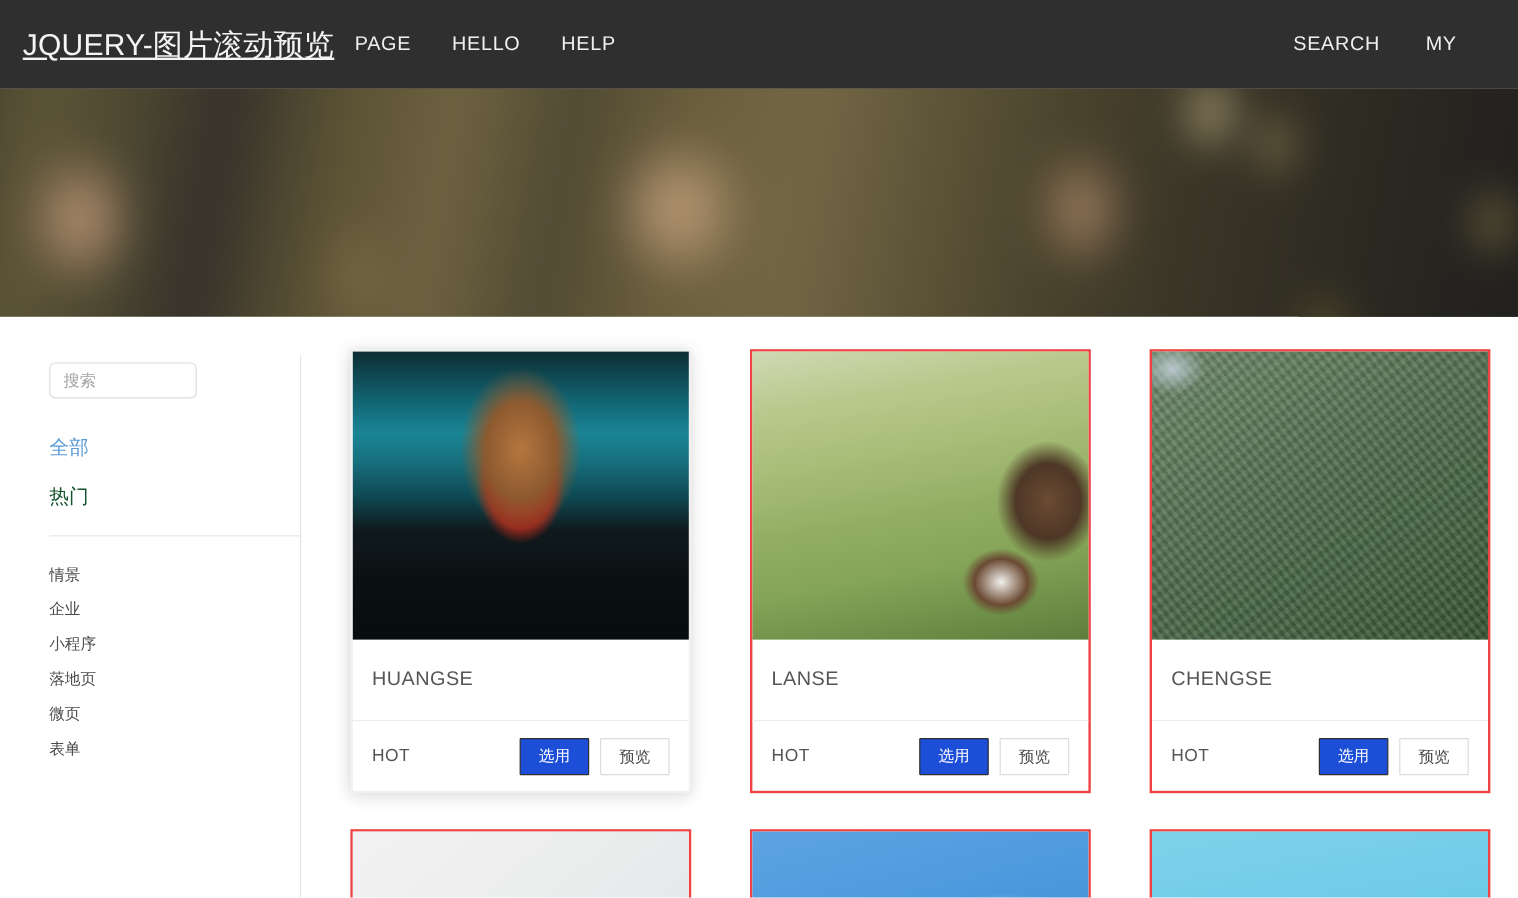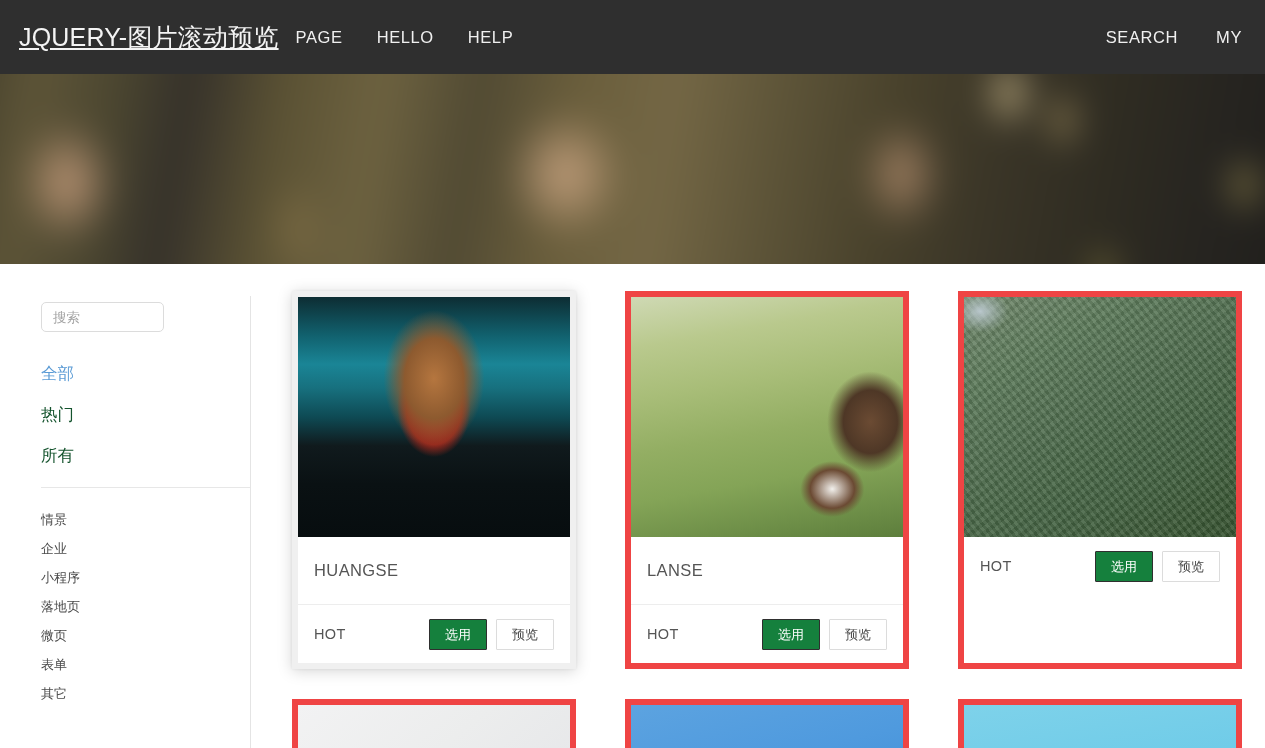--- a/index.html
+++ b/index.html
@@ -37,21 +37,21 @@
     letter-spacing: 0.6px;
     padding: 0 17px;
     text-decoration: none;
     white-space: nowrap;
     cursor: pointer;
   }
   .nav-right {
     margin-left: auto;
     display: flex;
     align-items: center;
-    padding-right: 4px;
+    padding-right: 32px;
   }
   .nav-right .nav-link { padding: 0 19px; }
 
   
   .hero {
     position: absolute;
     top: 74px; left: 0;
     width: 1265px;
     height: 190px;
     overflow: hidden;
@@ -158,21 +158,21 @@
     height: 484px;
     overflow: hidden;
     padding: 27px 0 0 41px;
   }
   .grid-row { display: flex; gap: 49px; }
   .grid-row.row2 { margin-top: 30px; }
 
   .card {
     width: 284px;
     background: #fff;
-    border: 6px solid #ef4444;
+    border: 2px solid #ef4444;
     flex: 0 0 auto;
   }
   .card.elevated {
     border-color: #f0f0f0;
     box-shadow: 0 2px 14px rgba(0,0,0,0.17), 0 0 3px rgba(0,0,0,0.07);
   }
   .card-img {
     width: 100%;
     height: 240px;
     display: block;
@@ -208,23 +208,24 @@
   }
   .btn {
     font-size: 13px;
     line-height: 1;
     padding: 8px 15px;
     cursor: pointer;
     font-family: "Liberation Sans", "DejaVu Sans", sans-serif;
     border-radius: 1px;
   }
   .btn-primary {
-    background: #15803d;
+    background: #1d4ed8;
     color: #ffffff;
     border: 1px solid #2f2f2f;
+    font-family: Liberation Mono, monospace;
   }
   .btn-default {
     background: #ffffff;
     color: #4a4a4a;
     border: 1px solid #dcdcdc;
   }
 
   
   .img-canoe {
     background-image:
@@ -284,33 +285,31 @@
 </div>
 
 <div class="main">
 
   <aside class="sidebar">
     <input class="search-input" type="text" placeholder="搜索" style="">
 
     <div class="cat-primary">
       <a href="#" class="cat-primary-item active">全部</a>
       <a href="#" class="cat-primary-item">热门</a>
-      <a href="#" class="cat-primary-item">所有</a>
     </div>
 
     <div class="sidebar-divider-h"></div>
 
     <div class="cat-secondary">
       <a href="#" class="cat-secondary-item">情景</a>
       <a href="#" class="cat-secondary-item">企业</a>
       <a href="#" class="cat-secondary-item">小程序</a>
       <a href="#" class="cat-secondary-item">落地页</a>
       <a href="#" class="cat-secondary-item">微页</a>
       <a href="#" class="cat-secondary-item">表单</a>
-      <a href="#" class="cat-secondary-item">其它</a>
     </div>
   </aside>
 
   <div class="sidebar-divider-v"></div>
 
   <section class="grid">
 
     <div class="grid-row row1">
 
       <article class="card elevated">
@@ -332,20 +331,21 @@
           <span class="card-tag">HOT</span>
           <div class="card-actions">
             <button class="btn btn-primary">选用</button>
             <button class="btn btn-default">预览</button>
           </div>
         </div>
       </article>
 
       <article class="card">
         <div class="card-img img-pine"></div>
+        <div class="card-title">CHENGSE</div>
         <div class="card-footer">
           <span class="card-tag">HOT</span>
           <div class="card-actions">
             <button class="btn btn-primary">选用</button>
             <button class="btn btn-default">预览</button>
           </div>
         </div>
       </article>
 
     </div>

